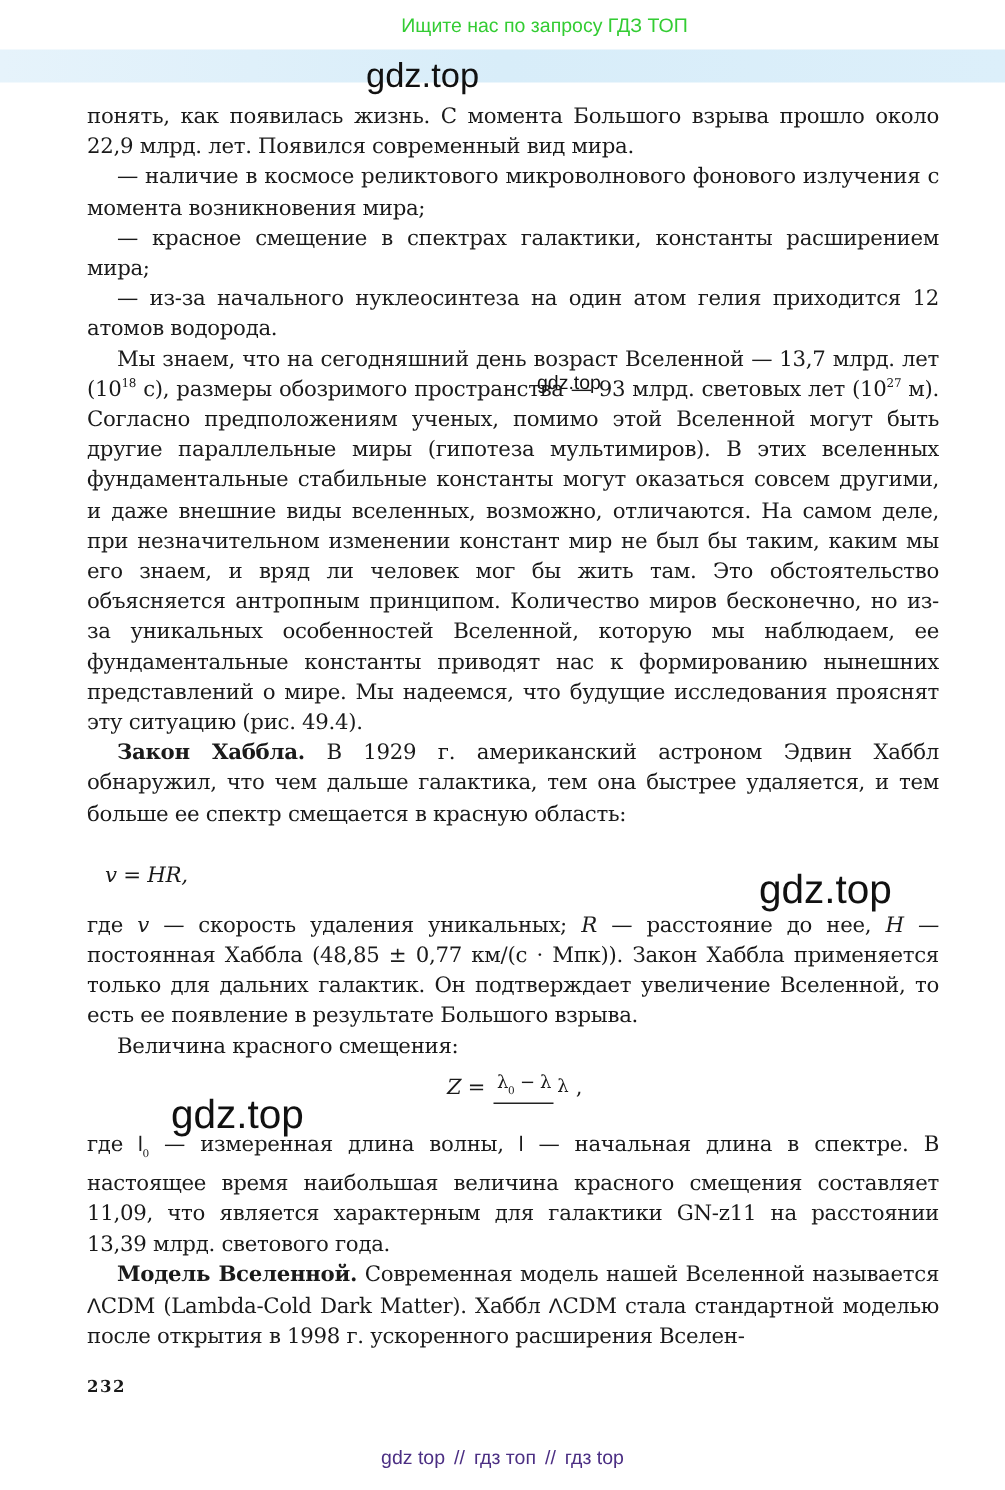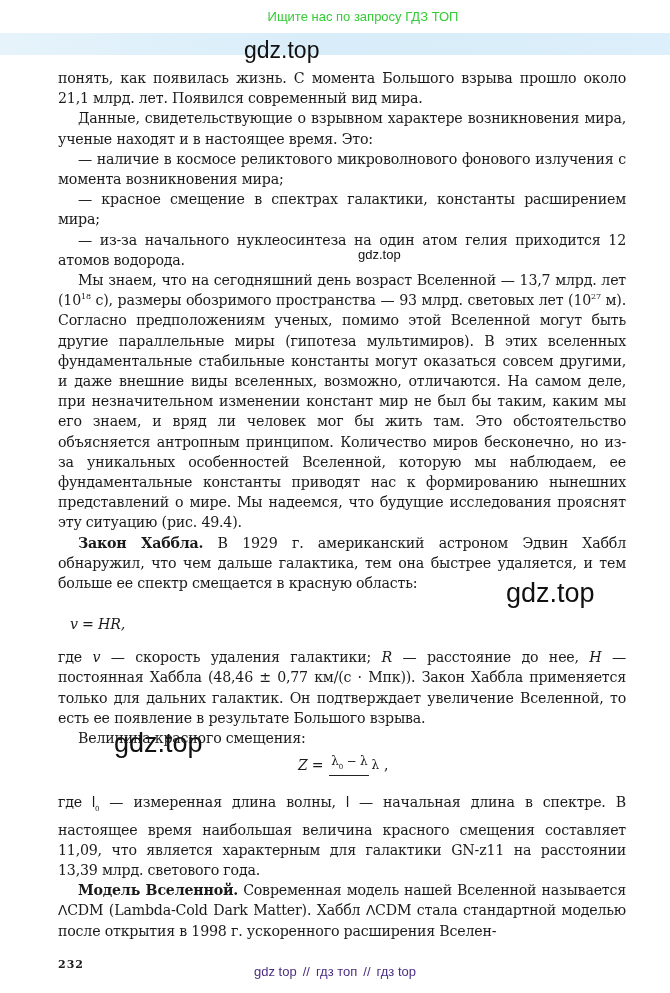--- a/index.html
+++ b/index.html
@@ -125,38 +125,37 @@
 
 <div class="top-banner">Ищите нас по запросу ГДЗ ТОП</div>
 <div class="blue-band"></div>
 
 <div class="watermark wm-top">gdz.top</div>
 <div class="watermark wm-small">gdz.top</div>
 <div class="watermark wm-mid">gdz.top</div>
 <div class="watermark wm-left">gdz.top</div>
 
 <div class="page">
-  <p class="p">понять, как появилась жизнь. С момента Большого взрыва прошло около 21,1 млрд. лет. Появился современный вид мира.</p>
-  <p class="p indent">Данные, свидетельствующие о взрывном характере возникновения мира, ученые находят и в настоящее время. Это:</p>
+  <p class="p">понять, как появилась жизнь. С момента Большого взрыва прошло около 22,9 млрд. лет. Появился современный вид мира.</p>
   <p class="p indent">— наличие в космосе реликтового микроволнового фонового излучения с момента возникновения мира;</p>
   <p class="p indent">— красное смещение в спектрах галактики, константы расширением мира;</p>
   <p class="p indent">— из-за начального нуклеосинтеза на один атом гелия приходится 12 атомов водорода.</p>
 
   <p class="p indent">
     <span>Мы знаем, что на сегодняшний день возраст Вселенной — 13,7 млрд. лет (10</span><sup>18</sup><span> с), размеры обозримого пространства — 93 млрд. световых лет (10</span><sup>27</sup><span> м). Согласно предположениям ученых, помимо этой Вселенной могут быть другие параллельные миры (гипотеза мультимиров). В этих вселенных фундаментальные стабильные константы могут оказаться совсем другими, и даже внешние виды вселенных, возможно, отличаются. На самом деле, при незначительном изменении констант мир не был бы таким, каким мы его знаем, и вряд ли человек мог бы жить там. Это обстоятельство объясняется антропным принципом. Количество миров бесконечно, но из-за уникальных особенностей Вселенной, которую мы наблюдаем, ее фундаментальные константы приводят нас к формированию нынешних представлений о мире. Мы надеемся, что будущие исследования прояснят эту ситуацию (рис. 49.4).</span>
   </p>
 
   <p class="p indent">
     <span class="b">Закон Хаббла.</span><span> В 1929 г. американский астроном Эдвин Хаббл обнаружил, что чем дальше галактика, тем она быстрее удаляется, и тем больше ее спектр смещается в красную область:</span>
   </p>
 
   <p class="formula">v = HR,</p>
 
   <p class="p">
-    <span>где </span><span class="i">v</span><span> — скорость удаления галактики; </span><span class="i">R</span><span> — расстояние до нее, </span><span class="i">H</span><span> — постоянная Хаббла (48,46 ± 0,77 км/(с · Мпк)). Закон Хаббла применяется только для дальних галактик. Он подтверждает увеличение Вселенной, то есть ее появление в результате Большого взрыва.</span>
+    <span>где </span><span class="i">v</span><span> — скорость удаления уникальных; </span><span class="i">R</span><span> — расстояние до нее, </span><span class="i">H</span><span> — постоянная Хаббла (48,85 ± 0,77 км/(с · Мпк)). Закон Хаббла применяется только для дальних галактик. Он подтверждает увеличение Вселенной, то есть ее появление в результате Большого взрыва.</span>
   </p>
 
   <p class="p indent">Величина красного смещения:</p>
 
   <div class="formula2">
     <div class="z-formula">
       <span class="i">Z =</span>
       <span class="frac">
         <span class="num"><span>λ</span><span class="lam-sub">0</span><span> − λ</span></span>
         <span class="den">λ</span>

